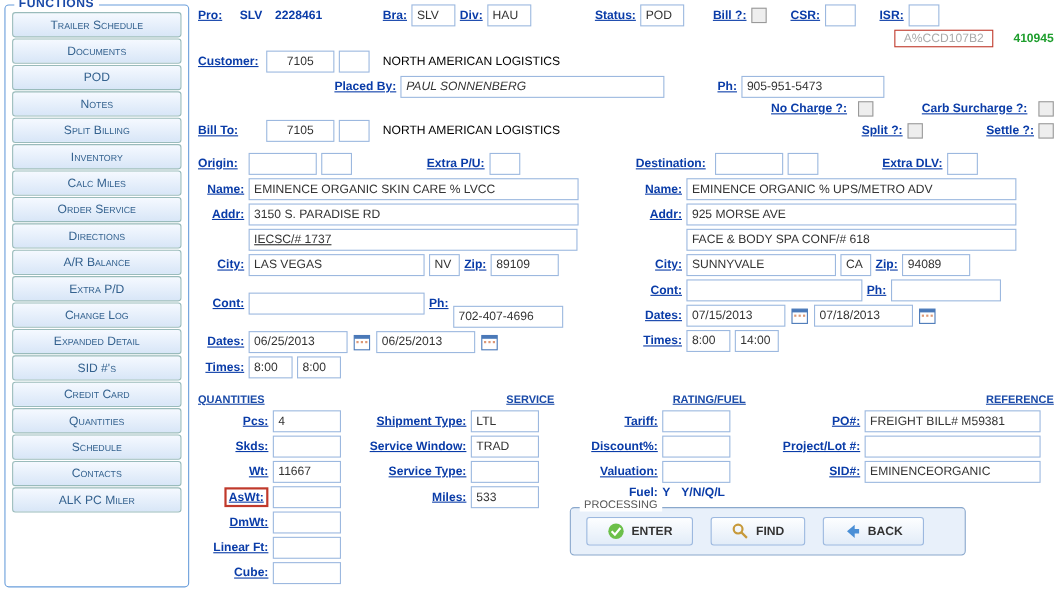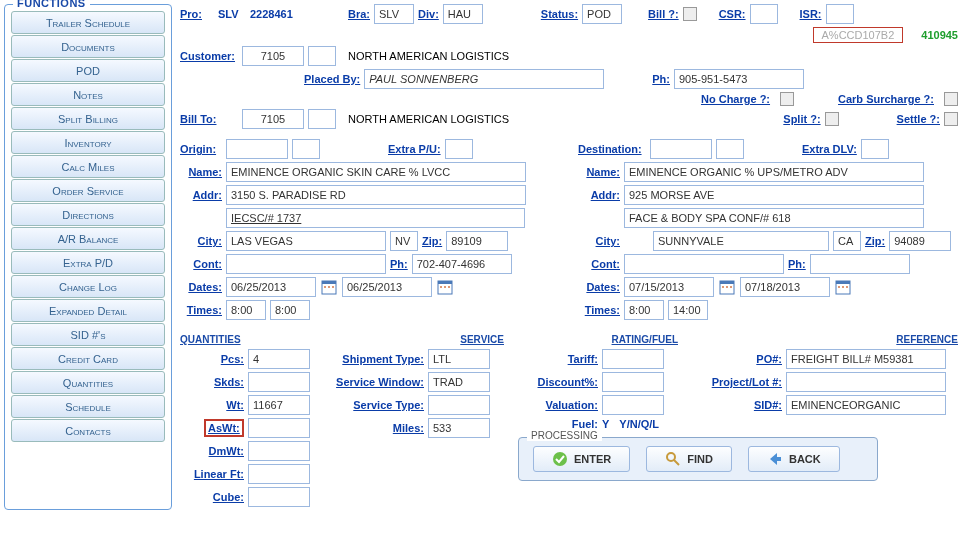--- a/index.html
+++ b/index.html
@@ -60,20 +60,21 @@
     <button class="fn-btn">Directions</button>
     <button class="fn-btn">A/R Balance</button>
     <button class="fn-btn">Extra P/D</button>
     <button class="fn-btn">Change Log</button>
     <button class="fn-btn">Expanded Detail</button>
     <button class="fn-btn">SID #'s</button>
     <button class="fn-btn">Credit Card</button>
     <button class="fn-btn">Quantities</button>
     <button class="fn-btn">Schedule</button>
     <button class="fn-btn">Contacts</button>
+    <button class="fn-btn">ALK PC Miler</button>
   </div>
 
   <div class="main">
 
     <div class="row">
       <span class="lbl-link" style="width:34px">Pro:</span>
       <span class="link-blue" style="width:28px">SLV</span>
       <span class="link-blue" style="width:60px">2228461</span>
       <span style="width:30px"></span>
       <span class="lbl-link">Bra:</span>
@@ -161,21 +162,21 @@
           <span class="lbl-link" style="width:42px;text-align:right">City:</span>
           <input class="field" style="width: 160px;" value="LAS VEGAS">
           <input class="field tiny" value="NV" style="">
           <span class="lbl-link">Zip:</span>
           <input class="field sm" value="89109" style="">
         </div>
         <div class="row">
           <span class="lbl-link" style="width:42px;text-align:right">Cont:</span>
           <input class="field" style="width: 160px;">
           <span class="lbl-link">Ph:</span>
-          <input class="field" style="width: 100px;" value="702-407-4696">
+          <input class="field" style="width: 100px; margin-top: 24px;" value="702-407-4696">
         </div>
         <div class="row">
           <span class="lbl-link" style="width:42px;text-align:right">Dates:</span>
           <input class="field med" value="06/25/2013" style="">
           <span class="cal">
               <svg viewBox="0 0 16 16">
                 <rect x="1" y="2" width="14" height="13" fill="#fff" stroke="#4a79b8"></rect>
                 <rect x="1" y="2" width="14" height="3" fill="#4a79b8"></rect>
                 <rect x="3" y="7" width="2" height="2" fill="#d97"></rect>
                 <rect x="7" y="7" width="2" height="2" fill="#d97"></rect>
@@ -216,21 +217,21 @@
         <div class="row">
           <span class="lbl-link" style="width:42px;text-align:right">Addr:</span>
           <input class="field" style="width: 300px;" value="925 MORSE AVE">
         </div>
         <div class="row">
           <span style="width:42px"></span>
           <input class="field" style="width: 300px;" value="FACE &amp; BODY SPA CONF/# 618">
         </div>
         <div class="row">
           <span class="lbl-link" style="width:42px;text-align:right">City:</span>
-          <input class="field" style="width: 176px; margin-left: 29px;" value="SUNNYVALE">
+          <input class="field" style="width: 136px;" value="SUNNYVALE">
           <input class="field tiny" value="CA" style="">
           <span class="lbl-link">Zip:</span>
           <input class="field sm" value="94089" style="">
         </div>
         <div class="row">
           <span class="lbl-link" style="width:42px;text-align:right">Cont:</span>
           <input class="field" style="width: 160px;">
           <span class="lbl-link">Ph:</span>
           <input class="field" style="width: 100px;">
         </div>

